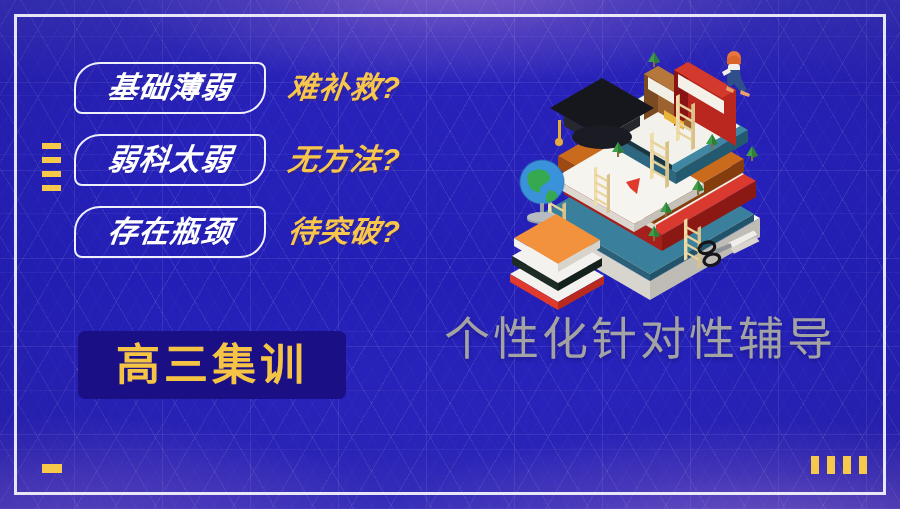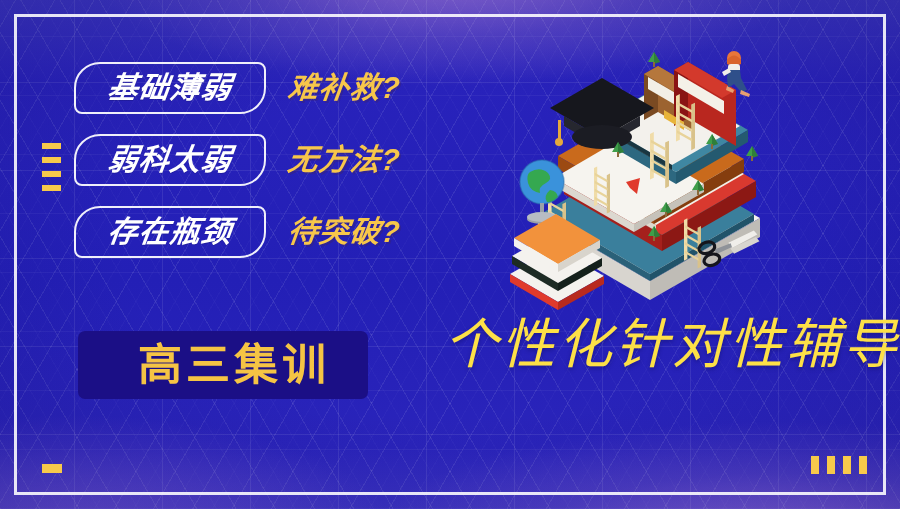--- a/index.html
+++ b/index.html
@@ -91,30 +91,30 @@
     transform:skewX(-7deg);
     text-shadow:2px 2px 0 rgba(90,40,10,.18);
   }
 
   
   .badge{
     position:absolute;left:78px;top:331px;
     width:268px;height:68px;
     background:#1b0f86;
     border-radius:7px;
-    display:flex;align-items:center;justify-content:center;padding-left:22px;
+    display:flex;align-items:center;justify-content:center;
   }
   .badge-text{
     color:#f5c444;font-size:44px;font-weight:700;letter-spacing:4px;line-height:1;
   }
 
   
   .tagline{position:absolute;left:444px;top:310px;}
   .tagline div{
-    color:#fde047;font-size:54px;font-weight:400;font-style:italic;
+    color:#a3a3a3;font-size:46px;font-weight:400;
     letter-spacing:3px;line-height:1.28;white-space:nowrap;
     text-shadow:0 2px 4px rgba(10,5,70,.35);
   }
 
   
   .illo{position:absolute;left:498px;top:38px;width:300px;height:270px;}
   .illo svg{display:block;width:300px;height:270px;overflow:visible;}
 </style>
 </head>
 <body>

